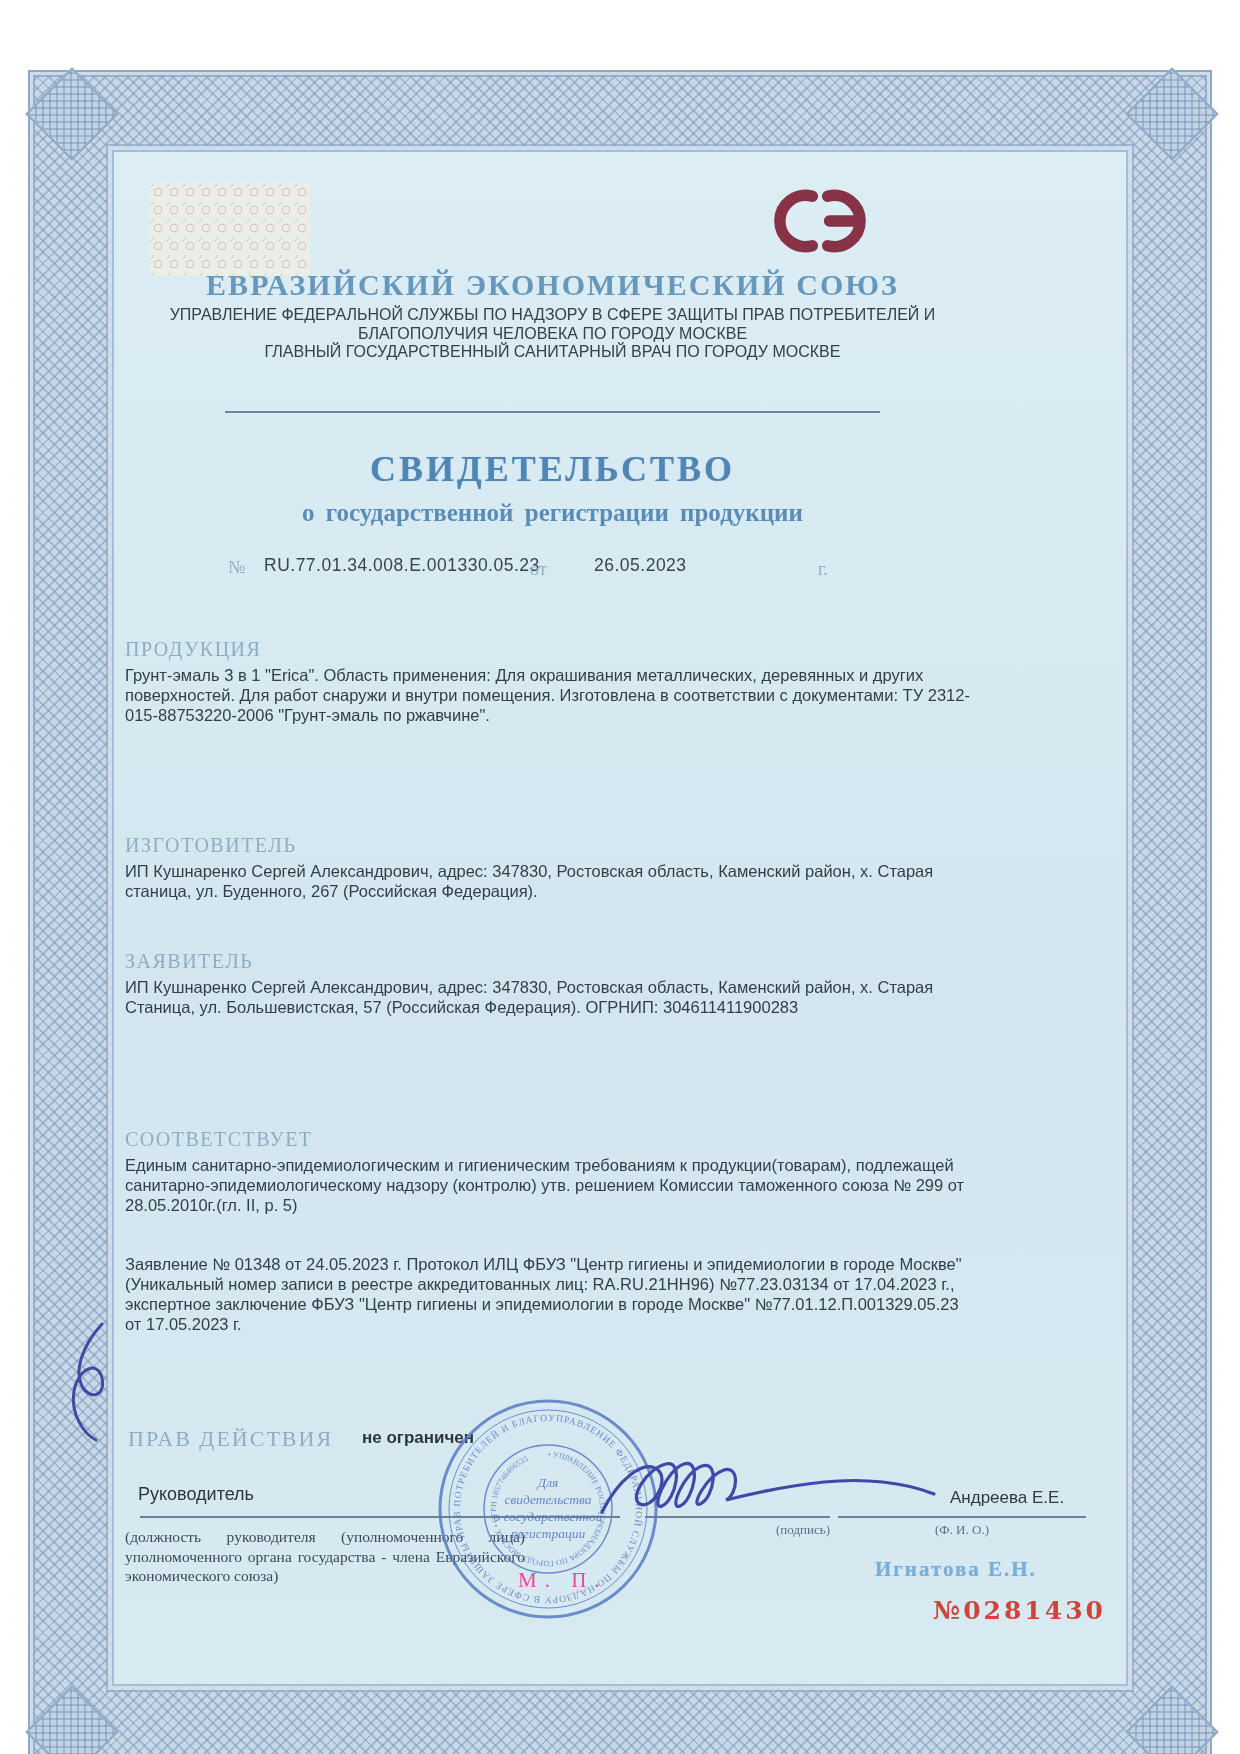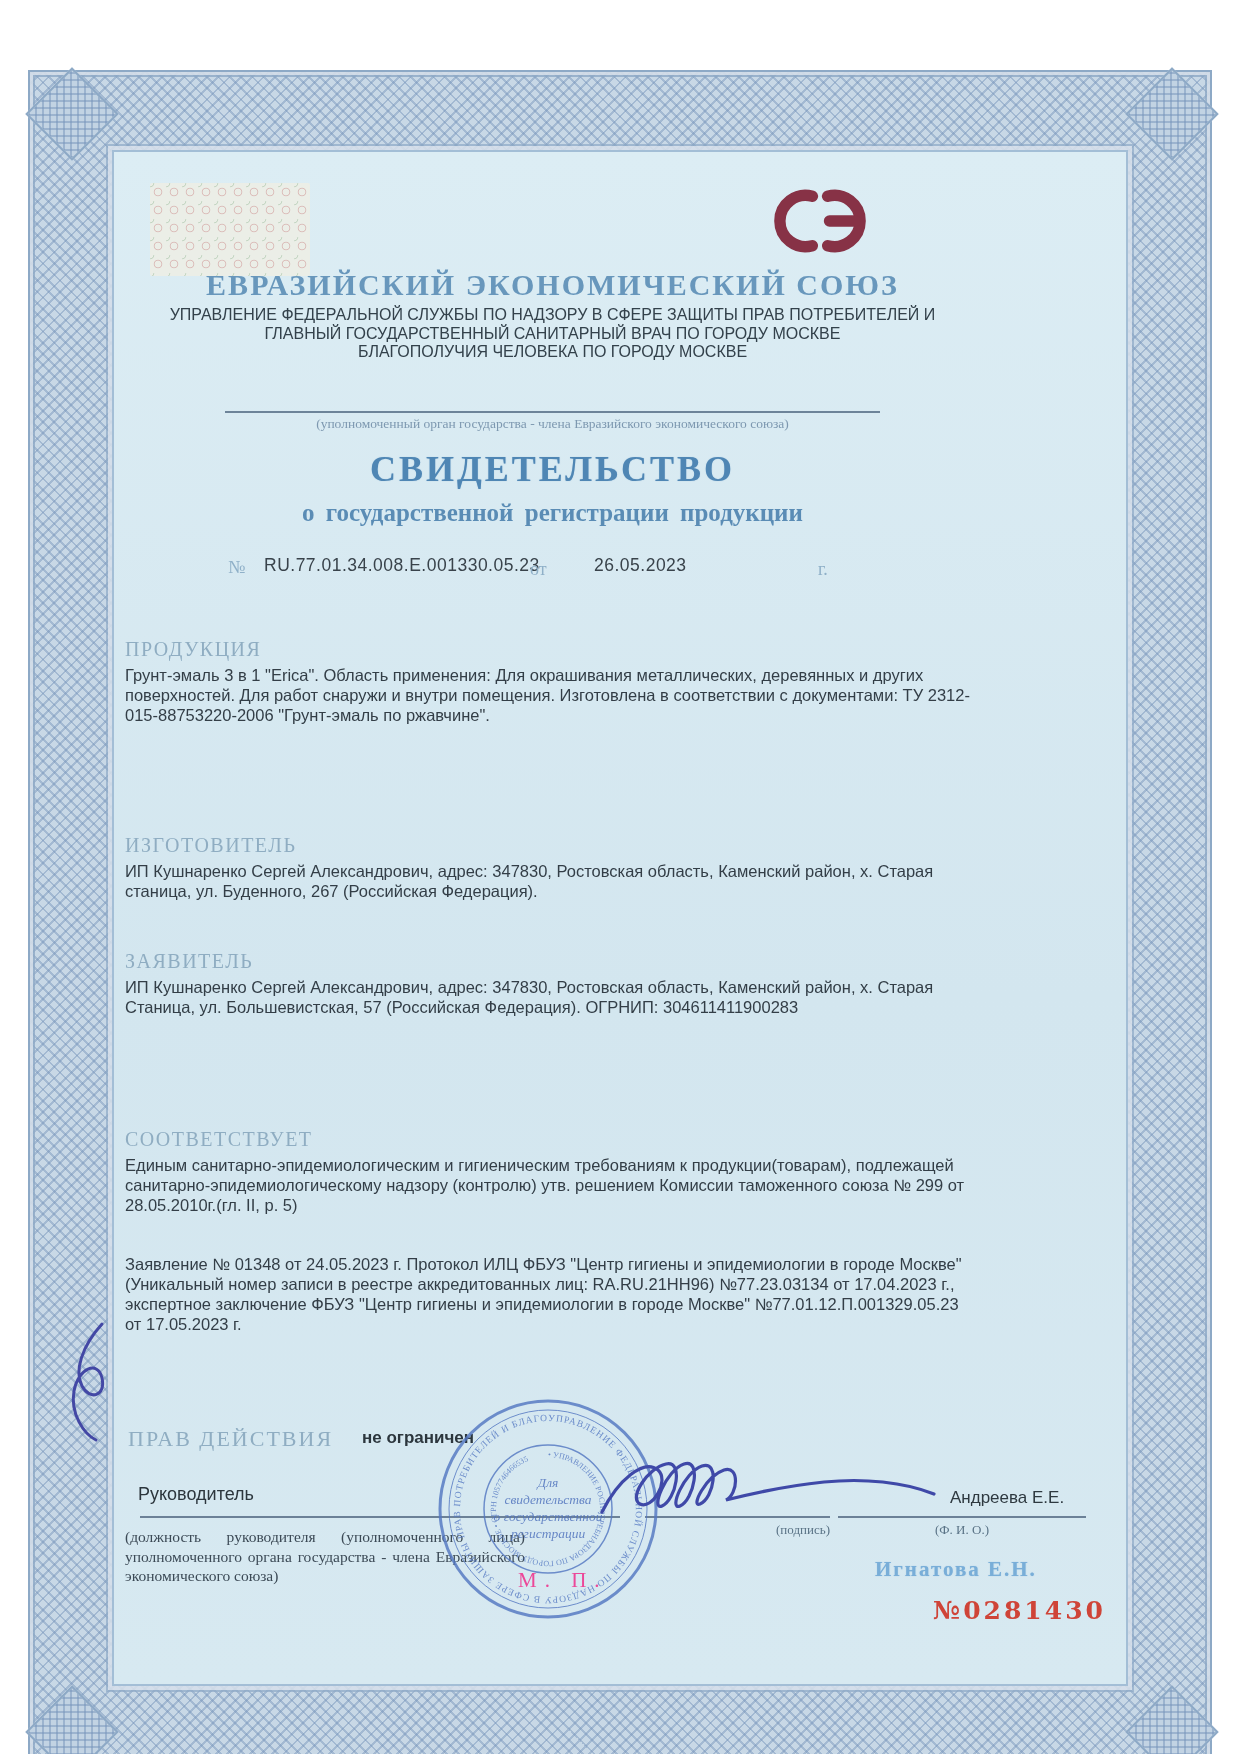--- a/index.html
+++ b/index.html
@@ -98,26 +98,25 @@
         <path d="M 68 13 A 27 27 0 1 1 68 65"></path>
         <line x1="70" y1="39" x2="97" y2="39"></line>
       </g>
     </svg>
   </div>
 
   <div class="center-col union-title">ЕВРАЗИЙСКИЙ ЭКОНОМИЧЕСКИЙ СОЮЗ</div>
 
   <div class="center-col org-lines">
     <div>УПРАВЛЕНИЕ ФЕДЕРАЛЬНОЙ СЛУЖБЫ ПО НАДЗОРУ В СФЕРЕ ЗАЩИТЫ ПРАВ ПОТРЕБИТЕЛЕЙ И</div>
+    <div>БЛАГОПОЛУЧИЯ ЧЕЛОВЕКА ПО ГОРОДУ МОСКВЕ</div>
     <div>ГЛАВНЫЙ ГОСУДАРСТВЕННЫЙ САНИТАРНЫЙ ВРАЧ ПО ГОРОДУ МОСКВЕ</div>
-    <div>БЛАГОПОЛУЧИЯ ЧЕЛОВЕКА ПО ГОРОДУ МОСКВЕ</div>
   </div>
 
   <div class="rule-head"></div>
-  <div class="center-col org-caption">(уполномоченный орган государства - члена Евразийского экономического союза)</div>
 
   <div class="center-col doc-title">СВИДЕТЕЛЬСТВО</div>
   <div class="center-col doc-subtitle">о государственной регистрации продукции</div>
 
   <div class="numrow">
     <span class="lbl" style="left:228px;top:2px">№</span>
     <span class="val" style="left:264px;top:0">RU.77.01.34.008.E.001330.05.23</span>
     <span class="lbl" style="left:530px;top:4px">от</span>
     <span class="val" style="left:594px;top:0">26.05.2023</span>
     <span class="lbl" style="left:818px;top:4px">г.</span>

